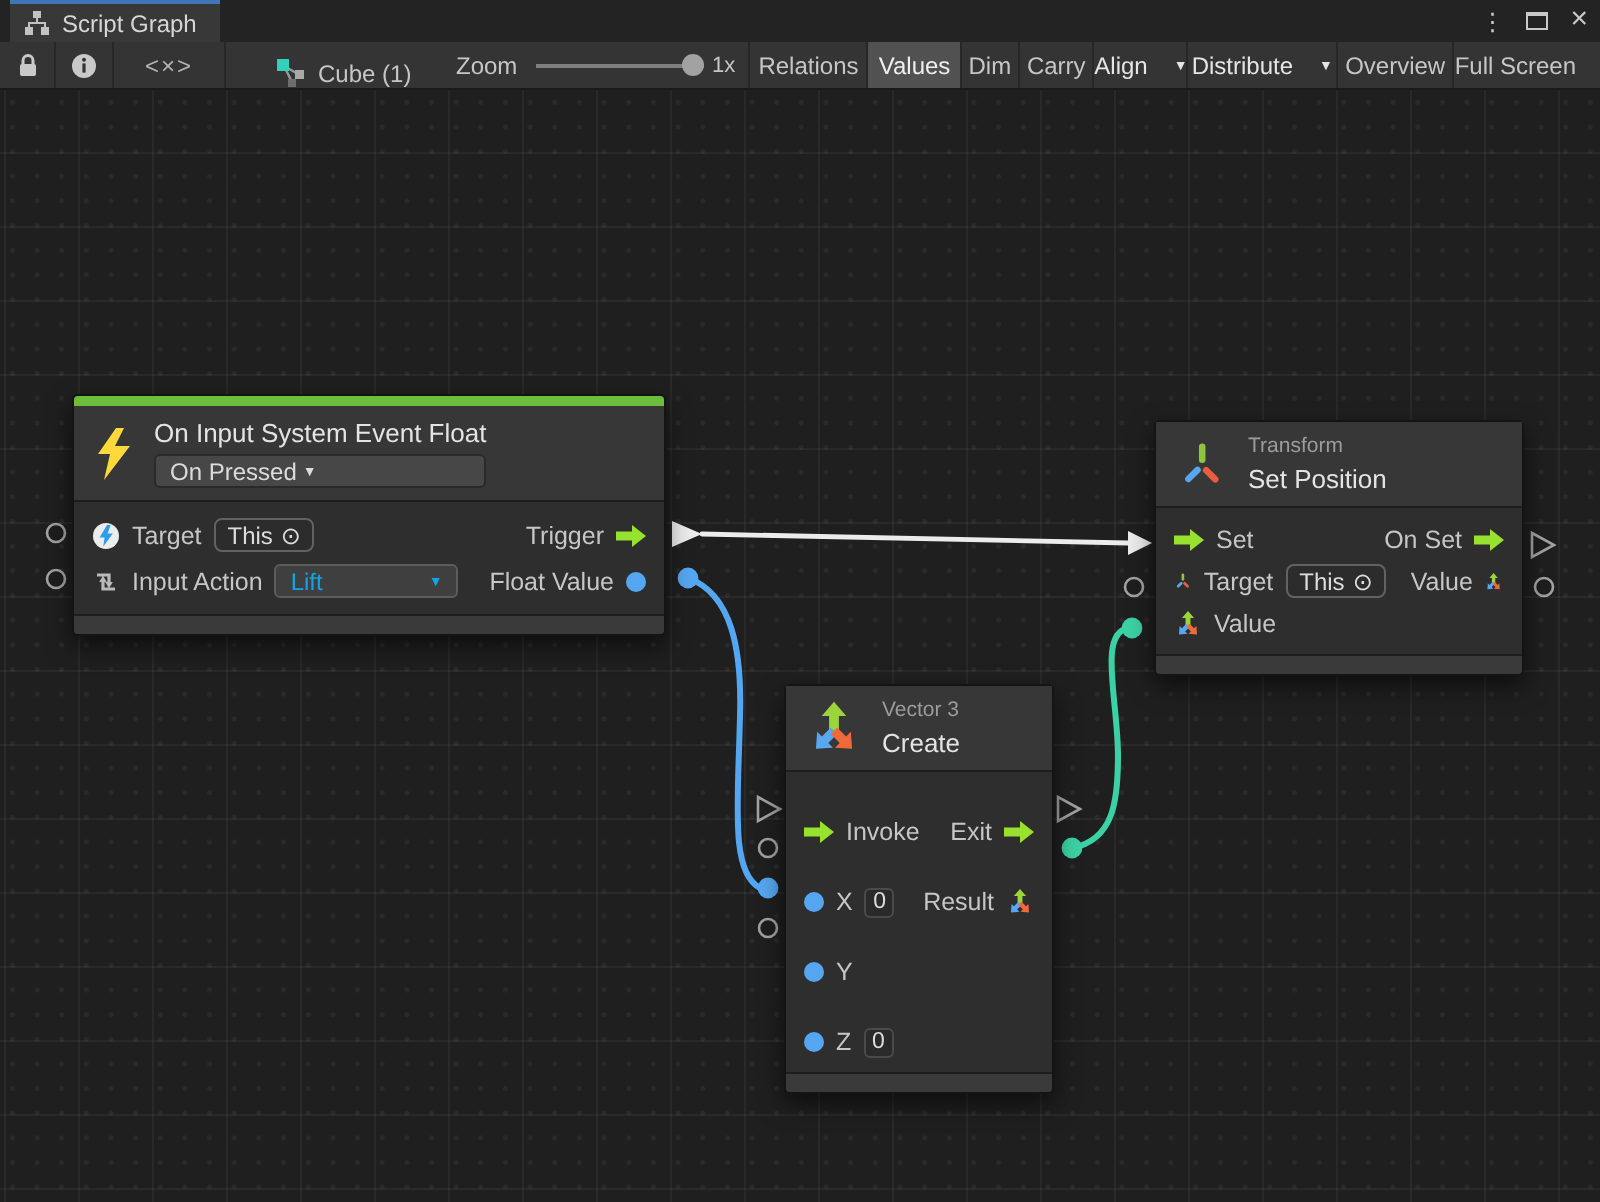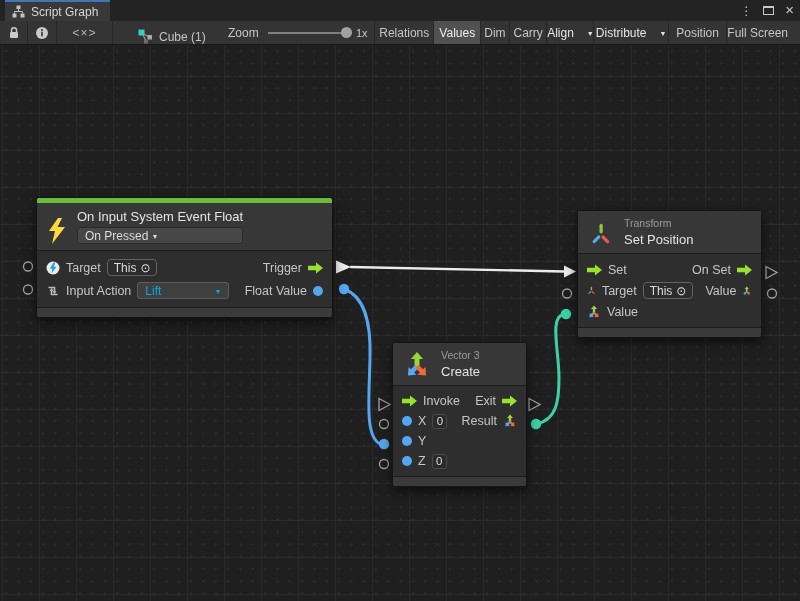--- a/index.html
+++ b/index.html
@@ -58,30 +58,30 @@
   .fill-blue  { fill:var(--data-blue,#55a6f0); }
   .fill-teal  { fill:var(--teal,#3cd1a5); }
 
   
   .node { position:absolute; z-index:3; background:#2e2e2e; border:1px solid #141414; border-radius:3px;
           box-shadow:0 5px 12px rgba(0,0,0,0.55); color:#c6c6c6; }
   .node-event { left:36px; top:197px; width:297px; }
   .node-transform { left:577px; top:210px; width:185px; }
   .node-vector3 { left:392px; top:342px; width:135px; }
   .strip { height:5px; background:var(--event-strip,#6abe3a); border-radius:2px 2px 0 0; }
-  .nhead { background:#373737; border-bottom:1px solid #1d1d1d; display:flex; align-items:flex-end;
+  .nhead { background:#373737; border-bottom:1px solid #1d1d1d; display:flex; align-items:center;
            gap:10px; padding:6px 10px; }
   .titles { display:flex; flex-direction:column; gap:3px; }
   .cat { font-size:10.5px; color:#9c9c9c; }
   .ntitle { font-size:13px; color:#e4e4e4; }
   .nbody { padding:5px 0; }
   .nrow { display:flex; align-items:center; padding:0 9px; gap:6px; font-size:12.5px; color:#c6c6c6; }
   .node-event .nrow { height:23px; }
   .node-transform .nrow { height:21px; }
-  .node-vector3 .nrow { height:20px; }
+  .node-vector3 .nrow { height:20px;margin-top:15px; }
   .spacer { margin-left:auto; }
   .nfoot { height:10px; background:#3a3a3a; border-top:1px solid #1d1d1d; border-radius:0 0 2px 2px; }
 
   .pill { background:#474747; border:1px solid #2a2a2a; border-radius:3px; height:17px;
           display:inline-flex; align-items:center; gap:3px; padding:0 7px; font-size:12px; color:#dcdcdc; }
   .objpill { background:#2c2c2c; border:1px solid #626262; border-radius:4px; height:17px;
              display:inline-flex; align-items:center; gap:4px; padding:0 6px; font-size:12px; color:#dcdcdc; }
   .tgt { font-size:12px; color:#dcdcdc; }
   .ddl { background:#3f3f3f; border:1px solid #5c5c5c; border-radius:3px; height:17px; width:92px;
          display:inline-flex; align-items:center; justify-content:space-between; padding:0 7px;
@@ -150,21 +150,21 @@
       <div class="rbtn" style="width:29px">Dim</div>
       <div class="rbtn" style="width:38px">Carry</div>
       <div class="rbtn disabled" style="width:47px">
         <span>Align</span>
         <span class="caret">▼</span>
       </div>
       <div class="rbtn disabled" style="width:75px">
         <span>Distribute</span>
         <span class="caret">▼</span>
       </div>
-      <div class="rbtn" style="width:59px">Position</div>
+      <div class="rbtn" style="width:59px">Overview</div>
       <div class="rbtn" style="flex:1">Full Screen</div>
     </div>
   </div>
 
   <div class="graph"></div>
 
   <svg class="wires" viewBox="0 0 800 601">
 
     <polygon class="fill-white" points="336,260.5 336,273.5 351,267"></polygon>
     <path class="wire wire-white" d="M351,267 L564,271.5"></path>

